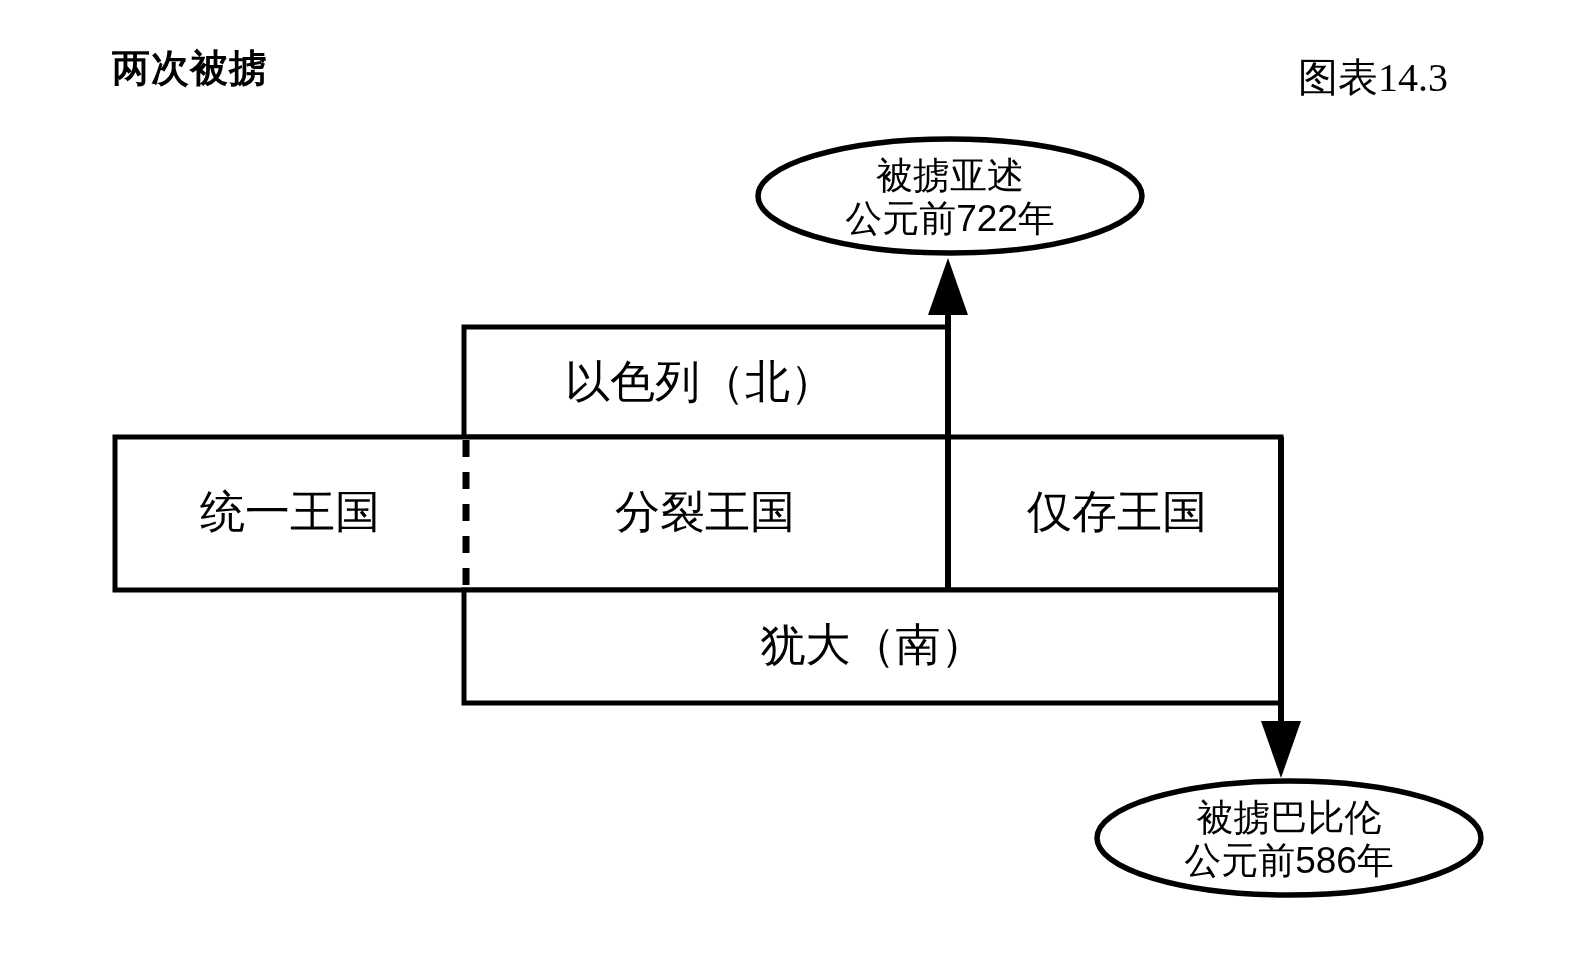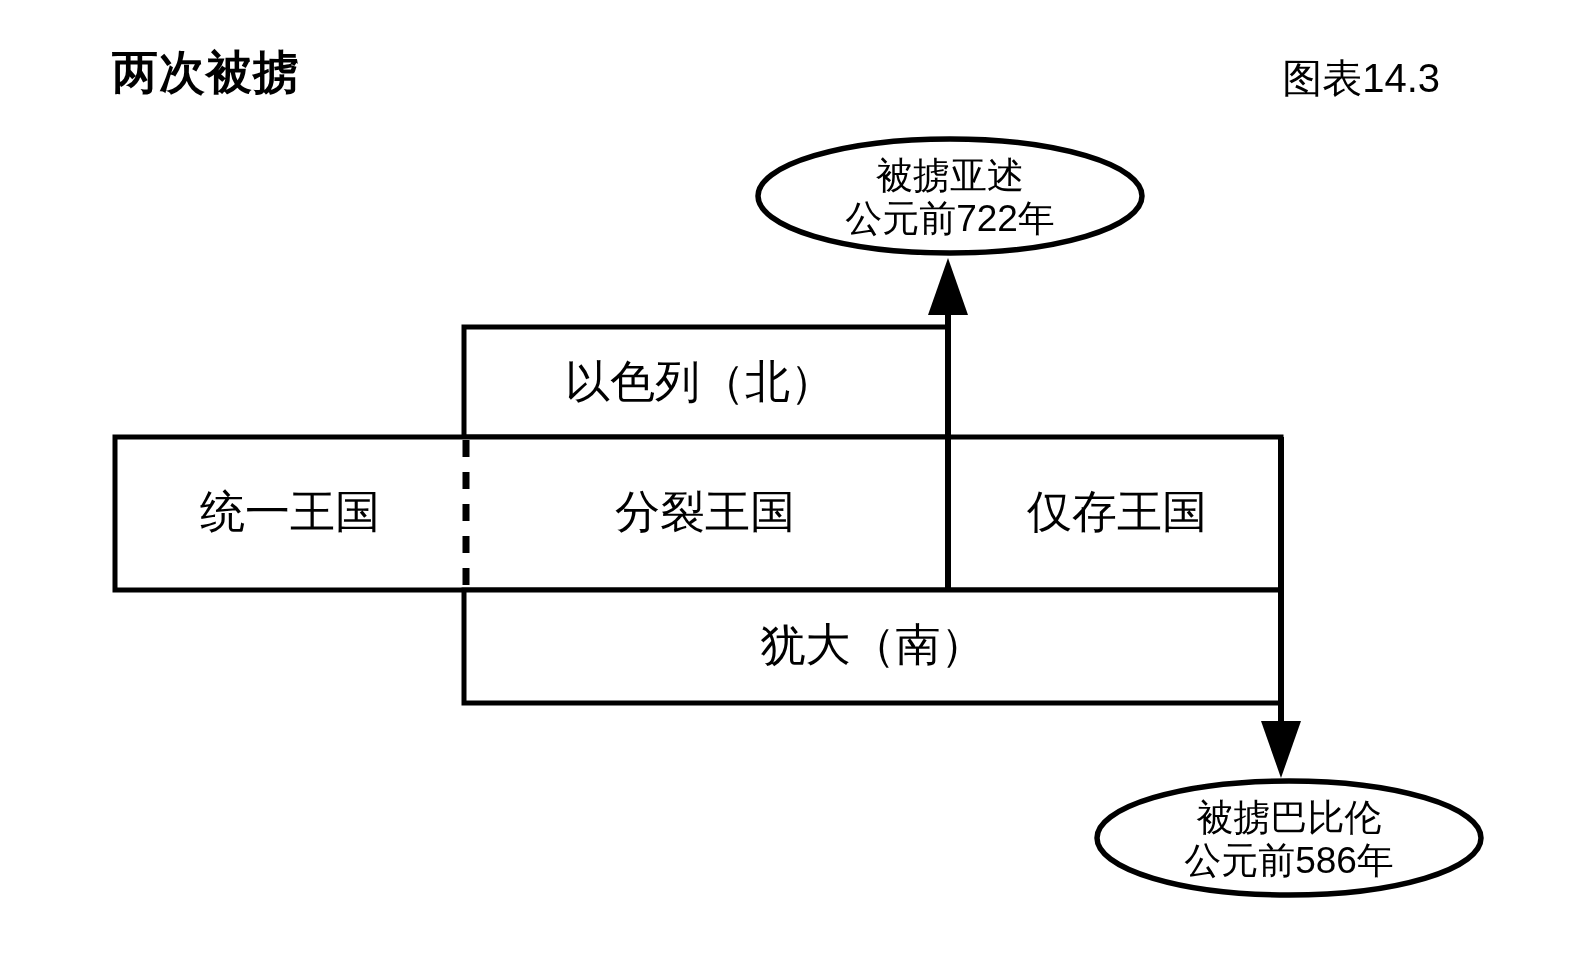--- a/index.html
+++ b/index.html
@@ -15,34 +15,35 @@
     position: relative;
     width: 1583px;
     height: 978px;
     background: #ffffff;
     overflow: hidden;
   }
   .page-title {
     position: absolute;
     left: 112px;
     top: 49px;
-    font-size: 46px;
+    font-size: 38px;
     font-weight: bold;
     letter-spacing: 1px;
     line-height: 1;
     white-space: nowrap;
   }
   .figure-number {
     position: absolute;
-    right: 143px;
+    right: 135px;
     top: 58px;
     font-size: 40px;
     font-weight: normal;
     line-height: 1;
     white-space: nowrap;
+    font-family: Liberation Serif, serif;
   }
   #diagram {
     position: absolute;
     left: 0;
     top: 0;
     width: 1583px;
     height: 978px;
   }
   .box-outline {
     fill: #ffffff;

